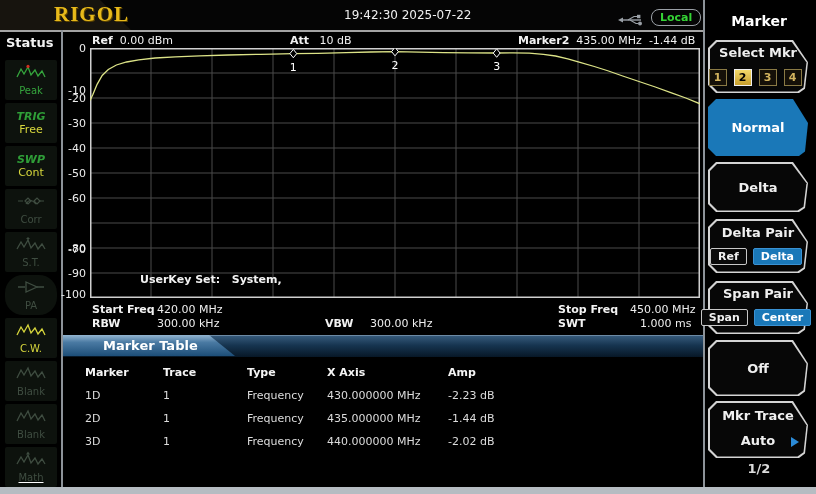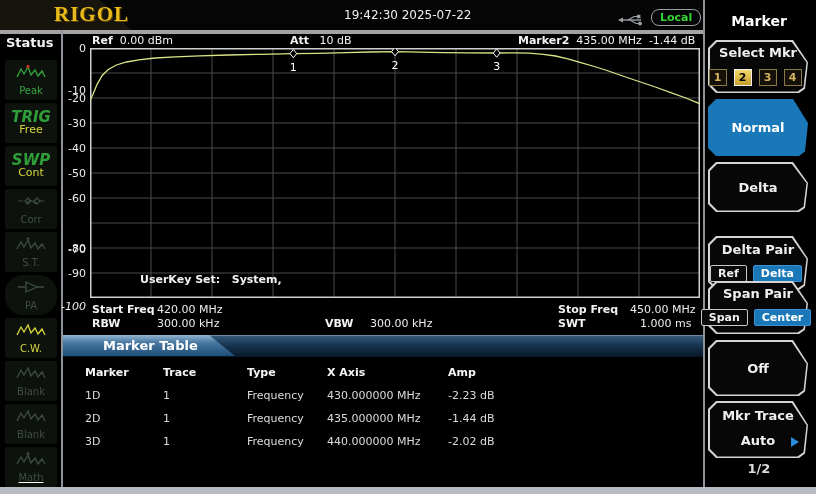--- a/index.html
+++ b/index.html
@@ -1,37 +1,37 @@
 <!DOCTYPE html>
 <html><head>
 <meta charset="utf-8">
 <style>
   html,body{margin:0;padding:0;background:#333;}
   .screen{position:relative;width:816px;height:494px;background:#000;overflow:hidden;
           font-family:"DejaVu Sans","Liberation Sans",sans-serif;color:#fff;}
 
   
-  .topbar{position:absolute;left:0;top:0;width:705px;height:30px;background:#050505;border-bottom:4px solid #a3a3a3;}
+  .topbar{position:absolute;left:0;top:0;width:705px;height:30px;background:#050505;border-bottom:2px solid #a3a3a3;}
   .brand-block{position:absolute;left:0;top:0;width:132px;height:30px;background:#17140e;
                clip-path:polygon(0 0,100px 0,131px 100%,0 100%);}
   .brand{position:absolute;left:54px;top:2px;font-family:"Liberation Serif","DejaVu Serif",serif;
          font-weight:bold;font-size:21px;color:#e8ba1a;letter-spacing:1px;text-shadow:1px 1px 0 #5c4400;}
   .clock{position:absolute;left:344px;top:8px;font-size:12px;color:#efefef;}
   .usb-icon{position:absolute;left:617px;top:13px;}
   .local-badge{position:absolute;left:651px;top:9px;height:15px;line-height:15px;padding:0 8px;
                border:1px solid #9aa0a6;border-radius:8px;color:#35d435;font-weight:bold;font-size:11px;}
 
   
   .v-divider-left{position:absolute;left:61px;top:30px;width:2px;height:457px;background:#8d9399;}
   .v-divider-right{position:absolute;left:703px;top:0;width:2px;height:487px;background:#8d9399;}
   .status-title{position:absolute;left:6px;top:35px;font-size:13px;font-weight:bold;color:#f2f2f2;}
   .tile{position:absolute;left:5px;width:52px;height:40px;background:#0d120d;border-radius:2px;
         display:flex;flex-direction:column;align-items:center;justify-content:center;gap:1px;}
   .tile .lbl{font-size:10px;line-height:11px;}
-  .tile .toptxt{font-style:italic;font-weight:bold;font-size:15px;line-height:12px;}
+  .tile .toptxt{font-style:italic;font-weight:bold;font-size:11px;line-height:12px;}
 
   
   .plot-svg{position:absolute;left:90px;top:48px;}
   .ylabels div{position:absolute;width:46px;text-align:right;font-size:11px;color:#ededed;}
   .ghead{position:absolute;top:34px;font-size:11px;color:#f2f2f2;white-space:nowrap;}
   .ghead b{font-weight:bold;}
   .userkey{position:absolute;left:140px;top:273px;font-size:11px;font-weight:bold;color:#f2f2f2;}
   .freq-label{position:absolute;font-size:11px;font-weight:bold;color:#f2f2f2;white-space:nowrap;}
   .freq-value{position:absolute;font-size:11px;color:#ededed;white-space:nowrap;}
 
@@ -201,21 +201,21 @@
       <div style="top: 42px;">0</div>
       <div style="top: 84px;">-10</div>
       <div style="top: 92px;">-20</div>
       <div style="top: 117px;">-30</div>
       <div style="top: 142px;">-40</div>
       <div style="top: 167px;">-50</div>
       <div style="top: 192px;">-60</div>
       <div style="top: 212px; margin-top: 31px;">-70</div>
       <div style="top: 242px;">-80</div>
       <div style="top: 267px;">-90</div>
-      <div style="top: 300px; font-style: italic;">-100</div>
+      <div style="top: 288px;">-100</div>
     </div>
   <div class="userkey">
     <span>UserKey Set:</span>&nbsp;&nbsp;&nbsp;<span>System,</span>
   </div>
 
   <div class="freq-label" style="left:92px;top:303px">Start Freq</div>
   <div class="freq-value" style="left:157px;top:303px">420.00 MHz</div>
   <div class="freq-label" style="left:558px;top:303px">Stop Freq</div>
   <div class="freq-value" style="left:630px;top:303px">450.00 MHz</div>
   <div class="freq-label" style="left:92px;top:317px">RBW</div>
@@ -277,21 +277,21 @@
   </div>
 
   <div class="btn" style="top:162px;height:50px">
     <div class="shape-border"></div>
       <div class="shape-fill"></div>
     <div class="content center-label">
       <div class="blabel">Delta</div>
     </div>
   </div>
 
-  <div class="btn" style="top:236px;height:54px">
+  <div class="btn" style="top:219px;height:54px">
     <div class="shape-border"></div>
       <div class="shape-fill"></div>
     <div class="content">
       <div class="blabel" style="margin-top:6px">Delta Pair</div>
       <div class="pair-row" id="delta-pair-row">
           <div class="pair-opt">Ref</div>
           <div class="pair-opt on">Delta</div>
         </div>
     </div>
   </div>

